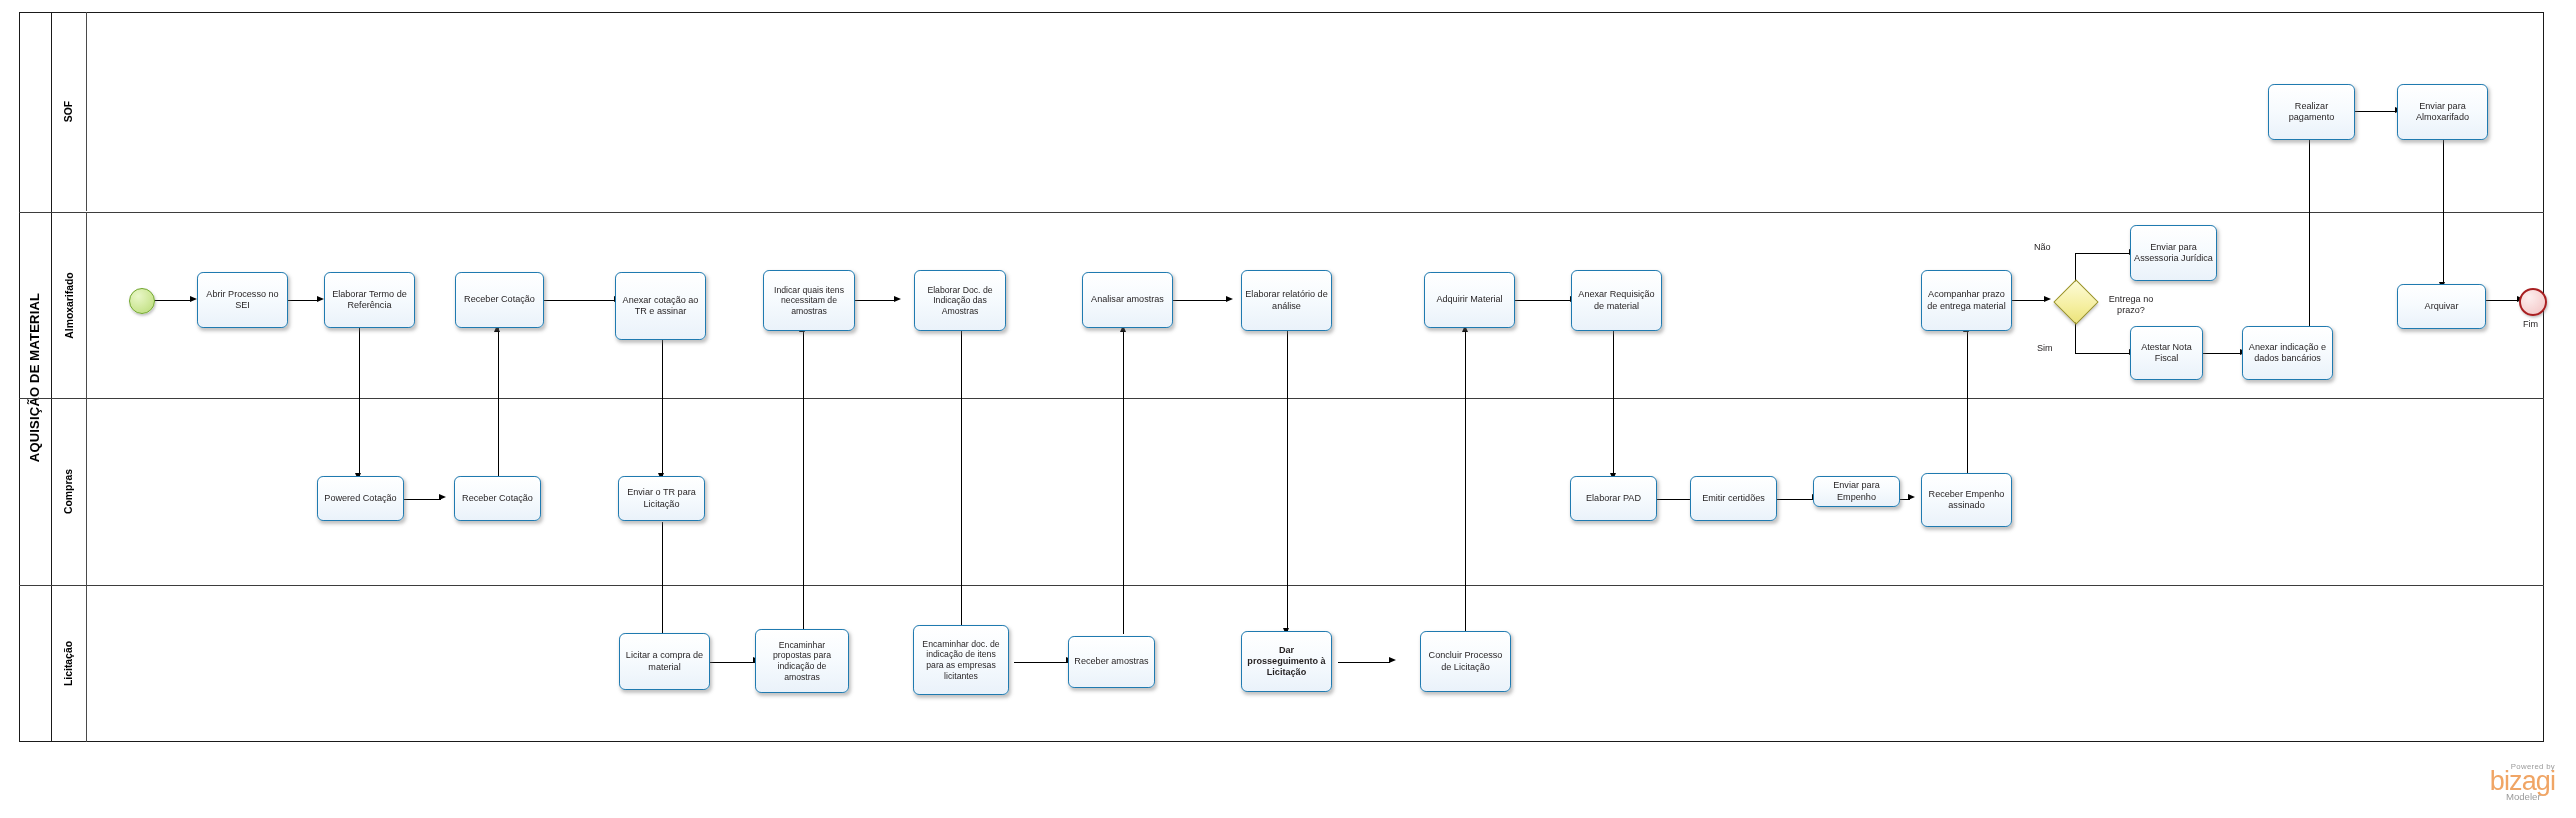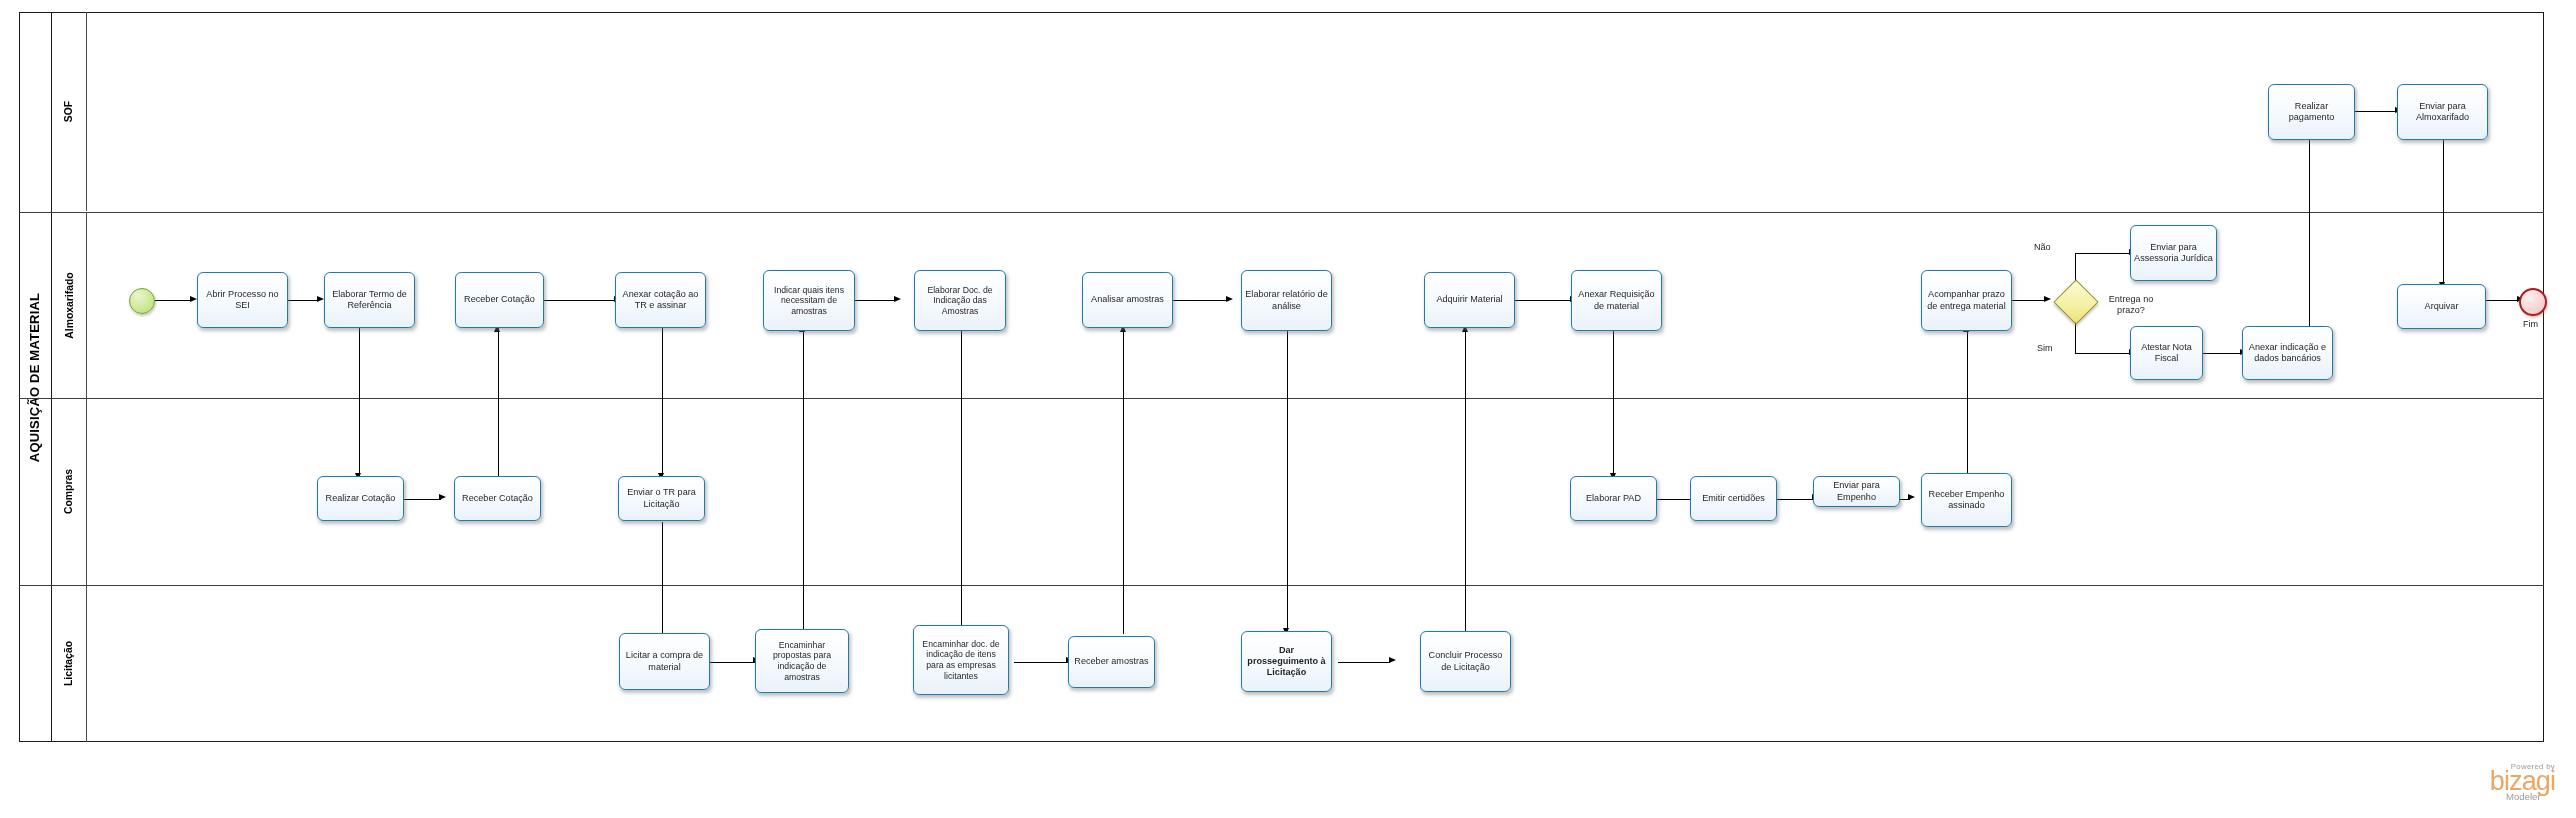--- a/index.html
+++ b/index.html
@@ -190,21 +190,21 @@
 
   <div class="task" style="left:197px;top:272px;width:91px;height:56px;">
     <span>Abrir Processo no SEI</span>
     </div>
   <div class="task" style="left:324px;top:272px;width:91px;height:56px;">
     <span>Elaborar Termo de Referência</span>
     </div>
   <div class="task" style="left:455px;top:272px;width:89px;height:56px;">
     <span>Receber Cotação</span>
     </div>
-  <div class="task" style="left:615px;top:272px;width:91px;height:56px;">
+  <div class="task" style="left:615px;top:272px;width:91px;height:68px;">
     <span>Anexar cotação ao TR e assinar</span>
     </div>
   <div class="task tall" style="left:763px;top:270px;width:92px;height:61px;">
     <span>Indicar quais itens necessitam de amostras</span>
     </div>
   <div class="task tall" style="left:914px;top:270px;width:92px;height:61px;">
     <span>Elaborar Doc. de Indicação das Amostras</span>
     </div>
   <div class="task" style="left:1082px;top:272px;width:91px;height:56px;">
     <span>Analisar amostras</span>
@@ -237,21 +237,21 @@
     <span>Anexar indicação e dados bancários</span>
     </div>
   <div class="task" style="left:2397px;top:284px;width:89px;height:45px;">
     <span>Arquivar</span>
     </div>
 
   <div class="ev-end" style="left:2519px;top:288px;"></div>
   <div class="ev-label" style="left:2508px;top:319px;width:45px;">Fim</div>
 
   <div class="task" style="left:317px;top:476px;width:87px;height:45px;">
-    <span>Realizar Cotação</span>
+    <span>Powered Cotação</span>
     </div>
   <div class="task" style="left:454px;top:476px;width:87px;height:45px;">
     <span>Receber Cotação</span>
     </div>
   <div class="task" style="left:618px;top:476px;width:87px;height:45px;">
     <span>Enviar o TR para Licitação</span>
     </div>
   <div class="task" style="left:1570px;top:476px;width:87px;height:45px;">
     <span>Elaborar PAD</span>
     </div>

